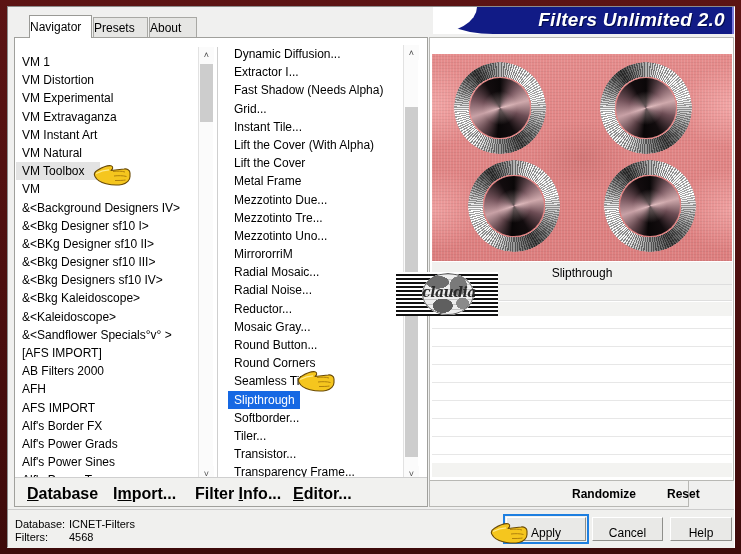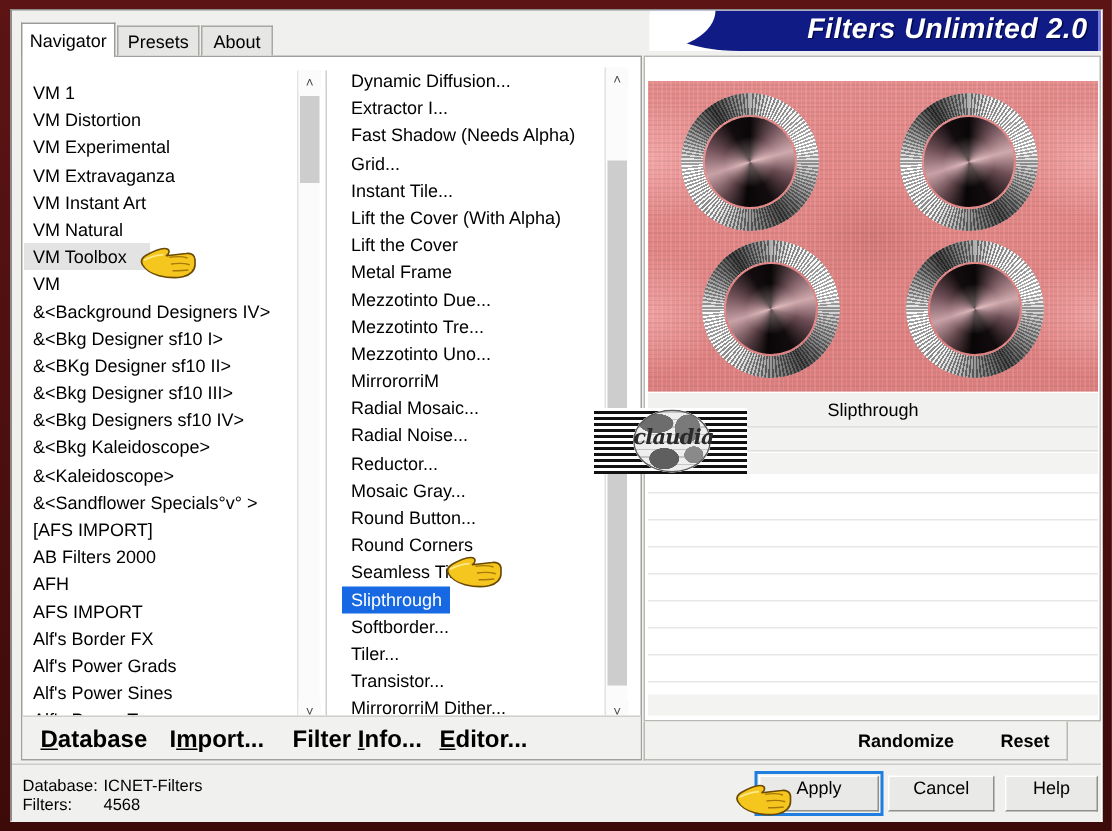--- a/index.html
+++ b/index.html
@@ -91,23 +91,24 @@
     position: absolute;
     top: 2px;
     height: 20px;
     background: #e6e6e4;
     border: 1px solid #a8a8a4;
     border-bottom: none;
     font-size: 12px;
     color: #000;
     display: flex;
     align-items: center;
-    justify-content: center;
+    justify-content: flex-start;
     box-sizing: border-box;
     cursor: default;
+    margin-left: 15px;
   }
   .tab.active {
     top: 0px;
     height: 23px;
     background: #ffffff;
     border-color: #9a9a96;
     z-index: 3;
     font-weight: normal;
   }
 
@@ -314,21 +315,21 @@
     position: absolute;
     left: 2px;
     width: 300px;
     background: #f3f3f1;
   }
 
   
   .right-actions {
     position: absolute;
     left: 429px; top: 481px;
-    width: 283px; height: 26px;
+    width: 260px; height: 26px;
     background: #f1f1ef;
     border-left: 1px solid #b8b8b4;
     border-right: 1px solid #b8b8b4;
     border-bottom: 1px solid #b8b8b4;
     box-sizing: border-box;
   }
   .ra-link {
     position: absolute;
     top: 6px;
     font-size: 12px;
@@ -363,21 +364,21 @@
   .btn {
     position: absolute;
     height: 24px;
     background: #e9e9e7;
     border: 1px solid #8f8f8b;
     border-top-color: #ffffff;
     border-left-color: #ffffff;
     font-size: 12px;
     color: #000;
     display: flex;
-    align-items: flex-start;
+    align-items: flex-end;
     justify-content: center;
     box-sizing: border-box;
     cursor: default;
   }
   .btn.focus {
     outline: 2px solid #1e7fe0;
     outline-offset: 1px;
   }
 
   
@@ -611,21 +612,21 @@
       <div class="rowwrap">
         <div class="row">Softborder...</div>
       </div>
       <div class="rowwrap">
         <div class="row">Tiler...</div>
       </div>
       <div class="rowwrap">
         <div class="row">Transistor...</div>
       </div>
       <div class="rowwrap">
-        <div class="row">MirrororriM Dither...</div>
+        <div class="row">Transparency Frame...</div>
       </div>
     </div>
 
   <div class="vscroll" style="left:403px; top:45px; height:436px;">
     <div class="arrow up">˄</div>
     <div class="thumb" style="top:62px; height:350px;"></div>
     <div class="arrow down">˅</div>
   </div>
 
   <div class="tab-toolbar">

